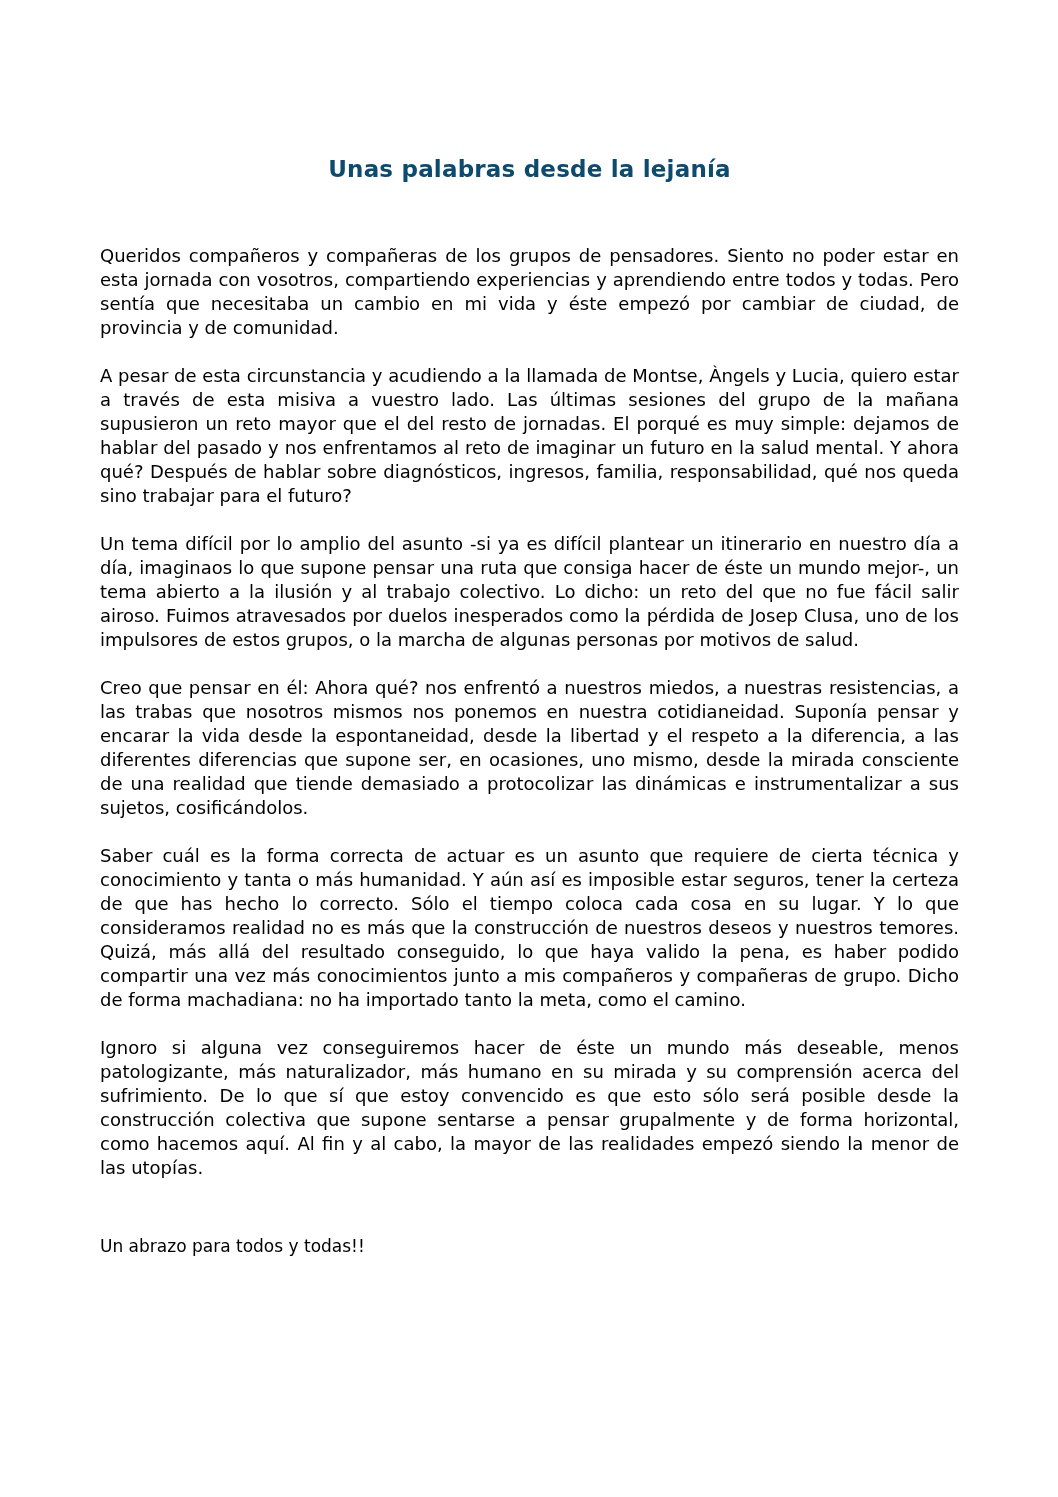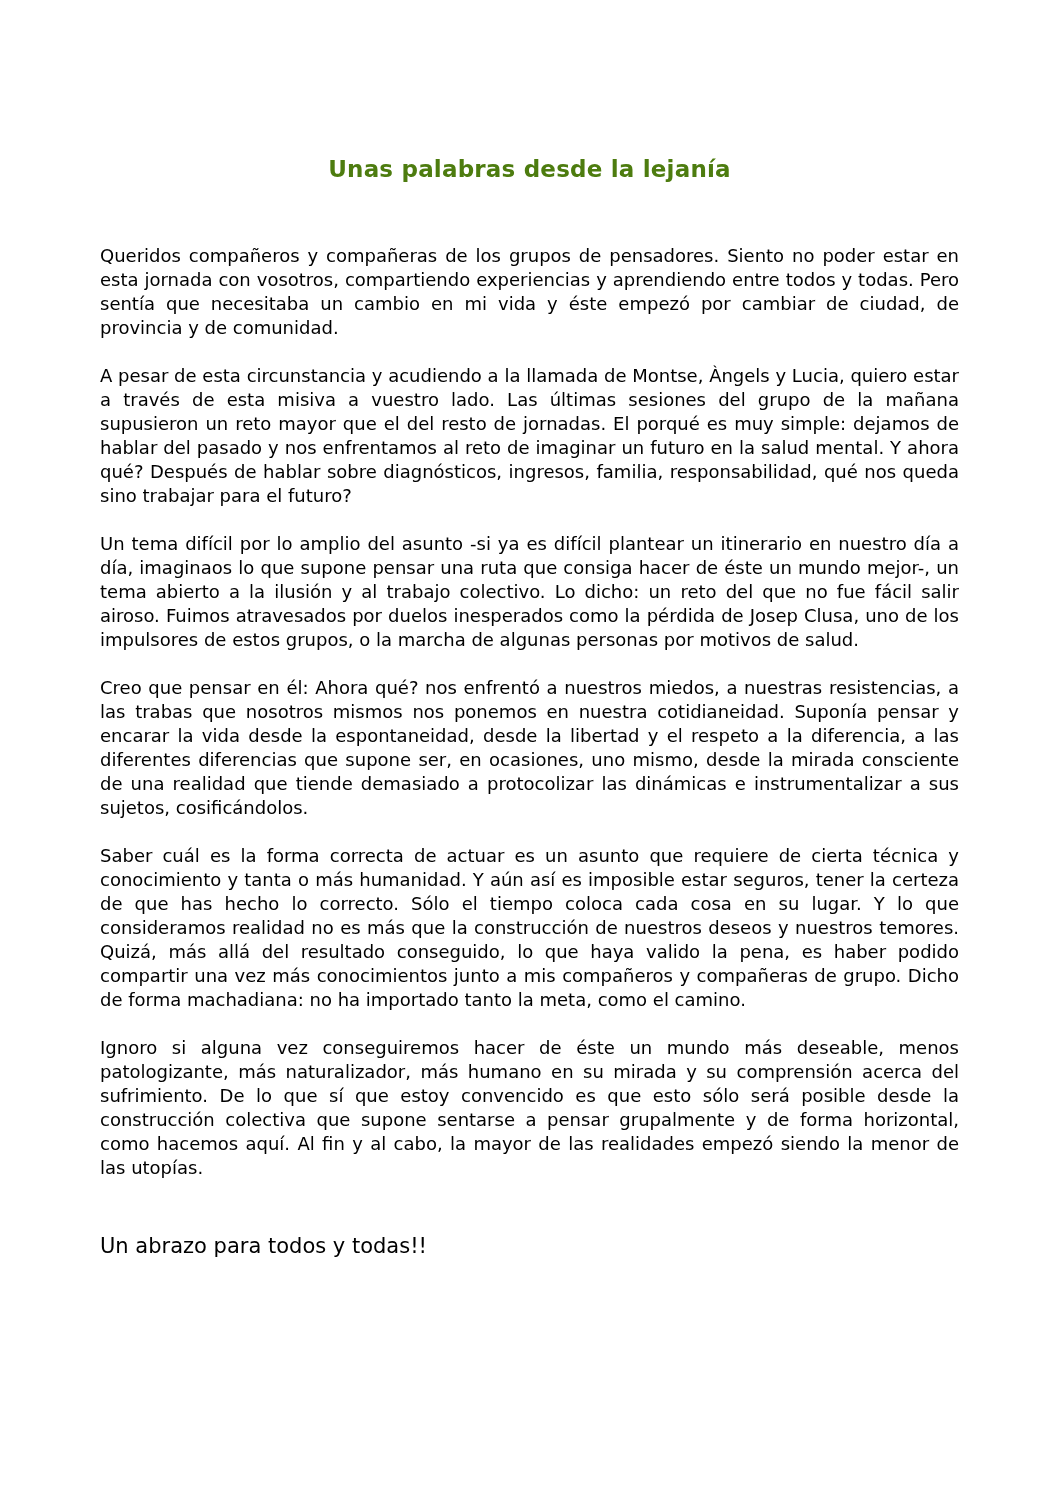--- a/index.html
+++ b/index.html
@@ -17,31 +17,31 @@
     padding: 156px 99px 0 100px;
     font-family: "DejaVu Sans", "Liberation Sans", sans-serif;
     overflow: hidden;
   }
   .doc-title {
     font-size: 23px;
     font-weight: bold;
     text-align: center;
     margin: 0 0 62px 0;
     letter-spacing: 0.2px;
-    color: #4d7c0f;
+    color: #0c4a6e;
   }
   .doc-paragraph {
     font-size: 18px;
     line-height: 24px;
     text-align: justify;
     margin: 0 0 24px 0;
     color: #000000;
   }
   .doc-closing {
-    font-size: 21px;
+    font-size: 17px;
     line-height: 24px;
     text-align: left;
     margin: 54px 0 0 0;
     color: #000000;
   }
 </style>
 </head>
 <body>
 
 <div class="page">

